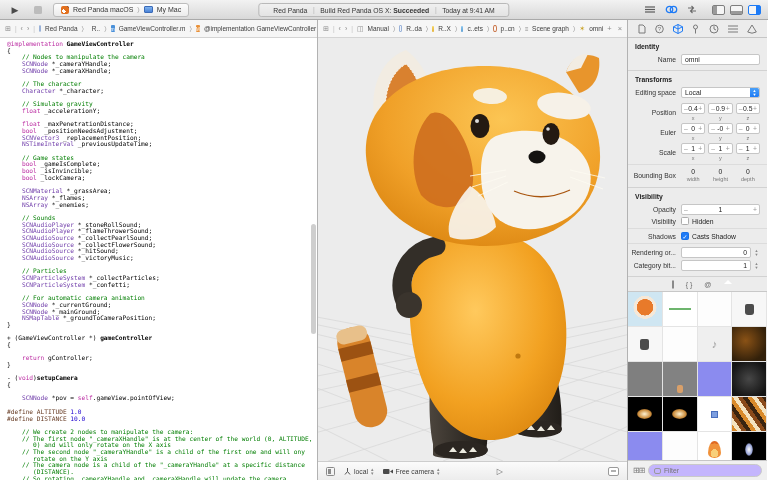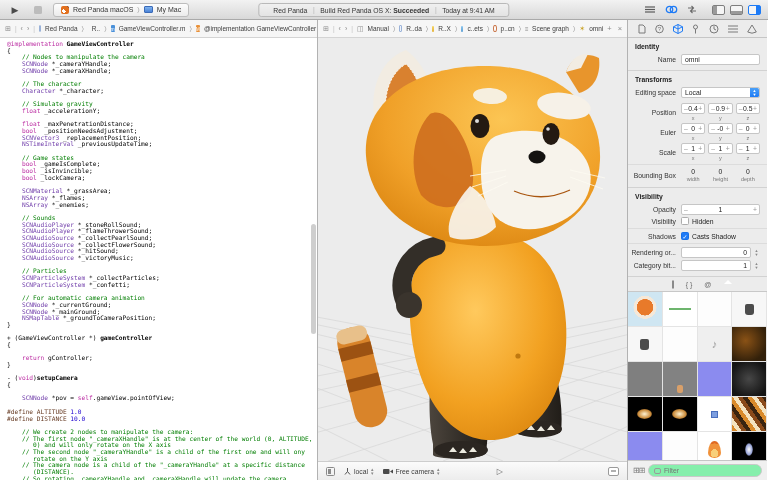--- a/index.html
+++ b/index.html
@@ -123,21 +123,21 @@
   .k-moth::after { content:""; width:15px; height:10px; border-radius:50%; background:radial-gradient(#fdf2d2, #c98a3a 60%, rgba(0,0,0,0) 85%); }
   .k-bluedot { background:#fff; }
   .k-bluedot::after { content:""; width:5px; height:5px; background:#7d9fe0; border:1px solid #4a6fbd; }
   .k-collage { background:repeating-linear-gradient(55deg, #d98a2b 0 4px, #f4e3c0 4px 8px, #8a4a1a 8px 12px, #3a2410 12px 16px); }
   .k-flame { background:#fff; }
   .k-flame::after { content:""; width:13px; height:17px; background:radial-gradient(circle at 50% 72%, #f8cf7a 0 28%, #f0913a 29% 70%, #e06a22 71%); border-radius:50% 50% 48% 48% / 70% 70% 30% 30%; }
   .k-glow { background:#000; }
   .k-glow::after { content:""; width:8px; height:13px; border-radius:50%; background:radial-gradient(#ffffff, #9aa6d8 55%, rgba(0,0,0,0) 80%); }
   .lib-footer { height:20px; border-top:1px solid #c6c6c6; background:#f0f0f0; display:flex; align-items:center; gap:4px; padding:0 5px; }
   .grid-toggle { color:#7a7a7a; font-size:8px; letter-spacing:-1px; }
-  .filter-field { flex:1; background:#86efac; border:1px solid #c9c9c9; border-radius:8px; height:13px; display:flex; align-items:center; gap:3px; padding:0 5px; color:#9a9a9a; }
+  .filter-field { flex:1; background:#c4b5fd; border:1px solid #c9c9c9; border-radius:8px; height:13px; display:flex; align-items:center; gap:3px; padding:0 5px; color:#9a9a9a; }
   .filter-field input { border:none; outline:none; width:100%; font-size:6.8px; font-family:"Liberation Sans",sans-serif; color:#555; background:transparent; }
   .filter-cam { width:7px; height:6px; border:1px solid #9a9a9a; border-radius:2px; }
 </style>
 </head>
 <body>
 
 <div class="toolbar">
   <div class="tb-btn">▶</div>
   <div class="tb-btn">
       <span class="stop-glyph"></span>

